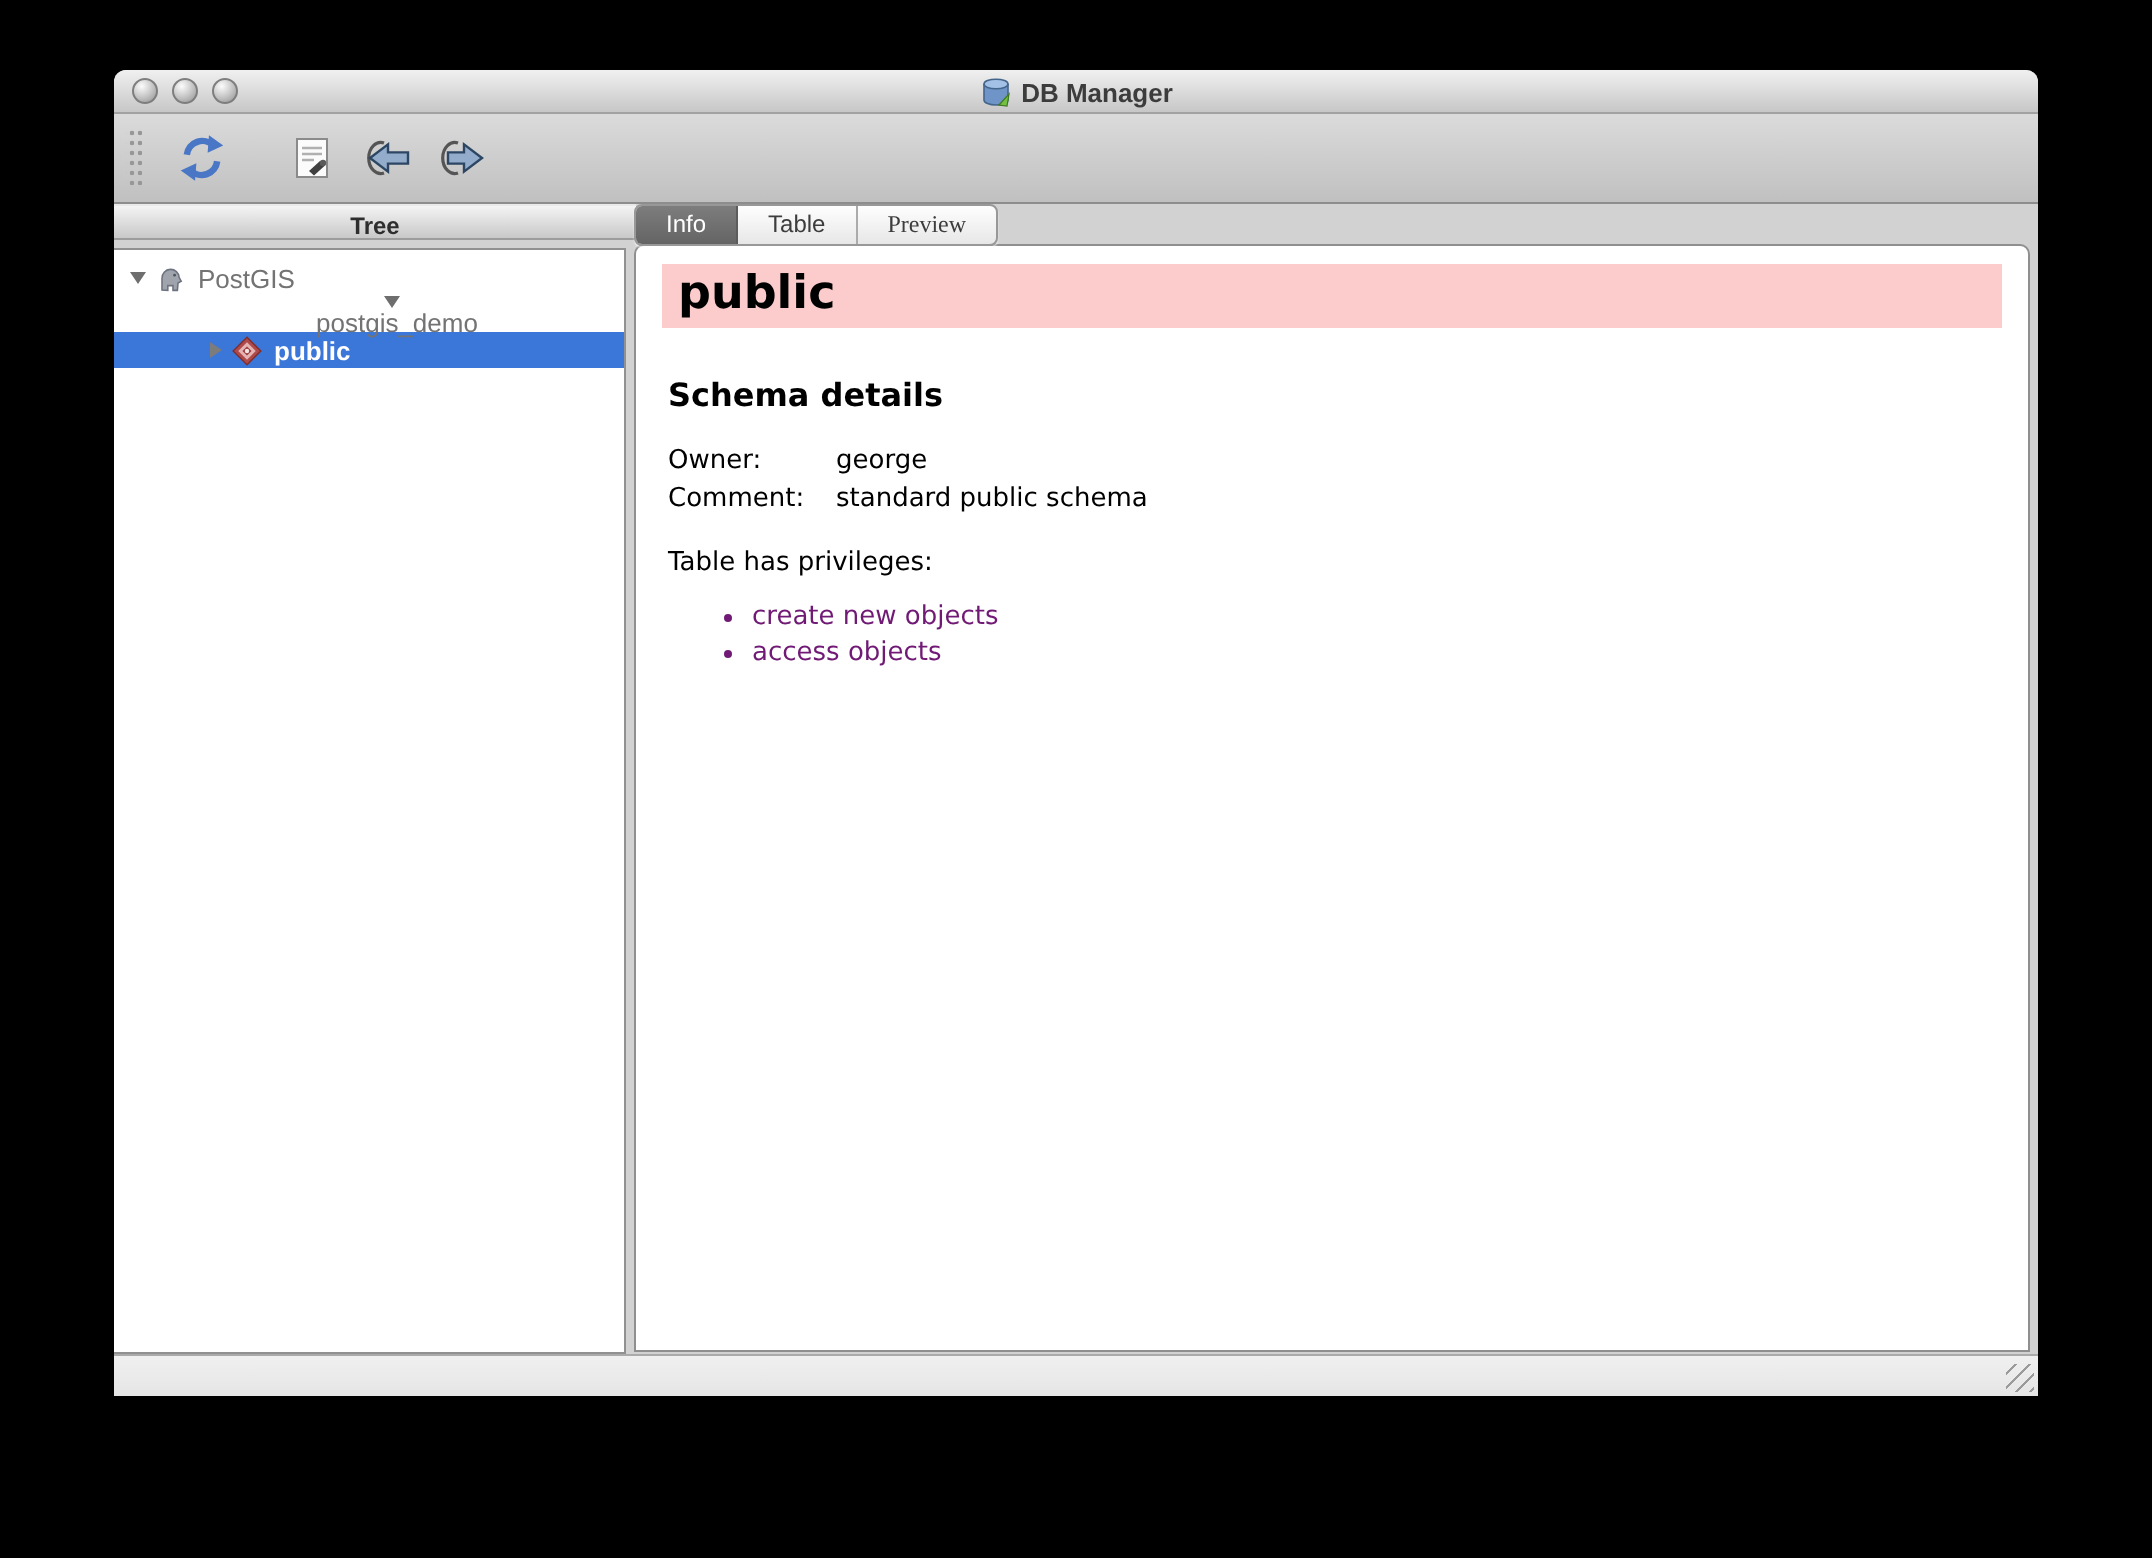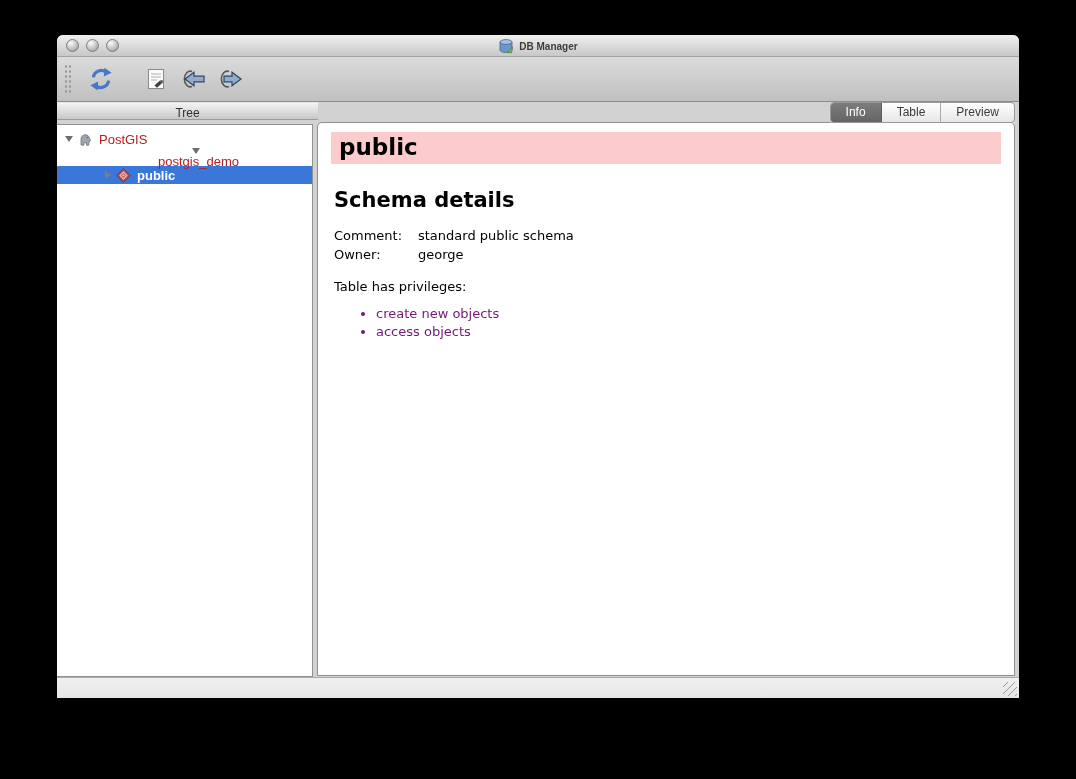--- a/index.html
+++ b/index.html
@@ -22,21 +22,21 @@
   }
   .traffic-lights { position: absolute; left: 9px; top: 4px; display: flex; gap: 7px; }
   .tl-btn {
     width: 13px; height: 13px; border-radius: 50%;
     background: radial-gradient(circle at 35% 28%, #fcfcfc, #c2c2c2 55%, #909090);
     border: 1px solid #7e7e7e;
   }
   .title-wrap {
     height: 22px; display: flex; align-items: center; justify-content: center; gap: 5px;
   }
-  .window-title { font-size: 10px; font-weight: bold; color: #3c3c3c; }
+  .window-title { font-size: 13px; font-weight: bold; color: #3c3c3c; }
   
   .toolbar {
     position: absolute; top: 22px; left: 0; right: 0; height: 45px;
     background: linear-gradient(#dbdbdb, #c0c0c0);
     border-bottom: 1px solid #8d8d8d;
     display: flex; align-items: center; padding-left: 6px;
   }
   .toolbar-handle {
     width: 8px; height: 32px; margin-right: 14px;
     background-image: radial-gradient(circle, #979797 1px, rgba(0,0,0,0) 1.3px);
@@ -47,69 +47,69 @@
     display: flex; align-items: center; justify-content: center; padding: 0;
   }
   .tool-btn.gap-after { margin-right: 18px; }
   .tool-btn + .tool-btn { margin-left: 5px; }
   
   .main { position: absolute; top: 67px; left: 0; right: 0; bottom: 21px; background: #d2d2d2; }
   
   .dock { position: absolute; left: 0; top: 0; width: 261px; bottom: 0; }
   .dock-title {
     height: 18px; line-height: 21px; text-align: center;
-    font-size: 12px; font-weight: normal; color: #2e2e2e;
+    font-size: 12px; font-weight: bold; color: #2e2e2e;
     background: linear-gradient(#f4f4f4, #c8c8c8);
     border-bottom: 1px solid #9c9c9c; border-top: 1px solid #e9e9e9;
   }
   .tree-box {
     position: absolute; top: 22px; left: 0; width: 256px; bottom: 0;
     background: #fff; border: 1px solid #919191; border-left: none;
     overflow: hidden; padding-top: 5px;
   }
-  .tree-row { height: 18px; display: flex; align-items: center; font-size: 13px; color: #b91c1c; }
+  .tree-row { height: 18px; display: flex; align-items: center; font-size: 13px; color: #737373; }
   .tree-row .tri { flex: 0 0 auto; margin-right: 5px; }
   .tree-row .tree-icon { flex: 0 0 auto; margin-right: 6px; display: flex; }
   .tree-row.lvl0 { padding-left: 8px; }
   .tree-row.lvl1 { padding-left: 28px; flex-direction: column; }
   .tree-row.lvl2 { padding-left: 48px; }
   .tree-row.selected { background: #3b76d9; color: #fff; font-weight: bold; }
   .tri-down { width: 0; height: 0; border-left: 4.5px solid transparent; border-right: 4.5px solid transparent; border-top: 6px solid #6e6e6e; }
   .tri-right { width: 0; height: 0; border-top: 4.5px solid transparent; border-bottom: 4.5px solid transparent; border-left: 6px solid #7c7c7c; }
   
   .tabbar {
     position: absolute; left: 260px; right: 4px; top: 0; height: 21px;
-    display: flex; justify-content: flex-end; z-index: 3;
+    display: flex; justify-content: flex-start; z-index: 3;
   }
   .tab-control {
     display: flex; height: 21px; border: 1px solid #989898; border-radius: 4px;
     overflow: hidden; background: linear-gradient(#fefefe, #e7e7e7);
     box-shadow: 0 1px 1px rgba(255,255,255,0.6);
   }
   .tab {
     padding: 0 15px; font-size: 12px; line-height: 19px; color: #3d3d3d;
     border-right: 1px solid #ababab; cursor: default;
   }
-  .tab:last-child { border-right: none; }
+  .tab:last-child { border-right: none; font-family: Liberation Serif, serif; }
   .tab.active {
     background: linear-gradient(#7d7d7d, #646464); color: #fff;
     border-right: 1px solid #5c5c5c;
   }
   .content-frame {
     position: absolute; left: 260px; right: 4px; top: 20px; bottom: 1px;
     background: #fff; border: 1px solid #8f8f8f; border-radius: 5px 5px 0 0;
     padding: 9px 13px 0 13px; overflow: hidden; z-index: 1;
     font-family: "DejaVu Sans", sans-serif;
   }
   .schema-banner {
     background: #fccbcb; padding: 2px 8px 4px 8px;
   }
   .schema-banner .schema-name { font-size: 23px; font-weight: bold; color: #000; }
   .section-heading {
-    font-size: 21px; font-weight: bold; color: #000; margin: 24px 0 0 3px;
+    font-size: 16px; font-weight: bold; color: #000; margin: 24px 0 0 3px;
     font-family: "DejaVu Sans", sans-serif;
   }
   .details-table { margin: 14px 0 0 3px; border-spacing: 0; font-size: 13px; color: #000; }
   .details-table td { padding: 2px 0; vertical-align: top; }
   .details-table td.lbl { width: 84px; }
   .intro-text { font-size: 13px; color: #000; margin: 15px 0 0 3px; }
   .priv-list { margin: 12px 0 0 0; padding-left: 45px; font-size: 13px; color: #701a75; }
   .priv-list li { margin-bottom: 3px; }
   
   .statusbar {
@@ -240,26 +240,26 @@
     <div class="content-frame">
       <div class="schema-banner">
         <span class="schema-name">public</span>
       </div>
 
       <div class="section-heading">Schema details</div>
 
       <table class="details-table">
         <tbody>
             <tr>
+          <td class="lbl">Owner:</td>
+          <td>george</td>
+        </tr>
+        <tr>
           <td class="lbl">Comment:</td>
           <td>standard public schema</td>
-        </tr>
-        <tr>
-          <td class="lbl">Owner:</td>
-          <td>george</td>
         </tr>
       </tbody>
         </table>
 
 
       <p class="intro-text">Table has privileges:</p>
 
       <ul class="priv-list">
         <li>create new objects</li>
         <li>access objects</li>

